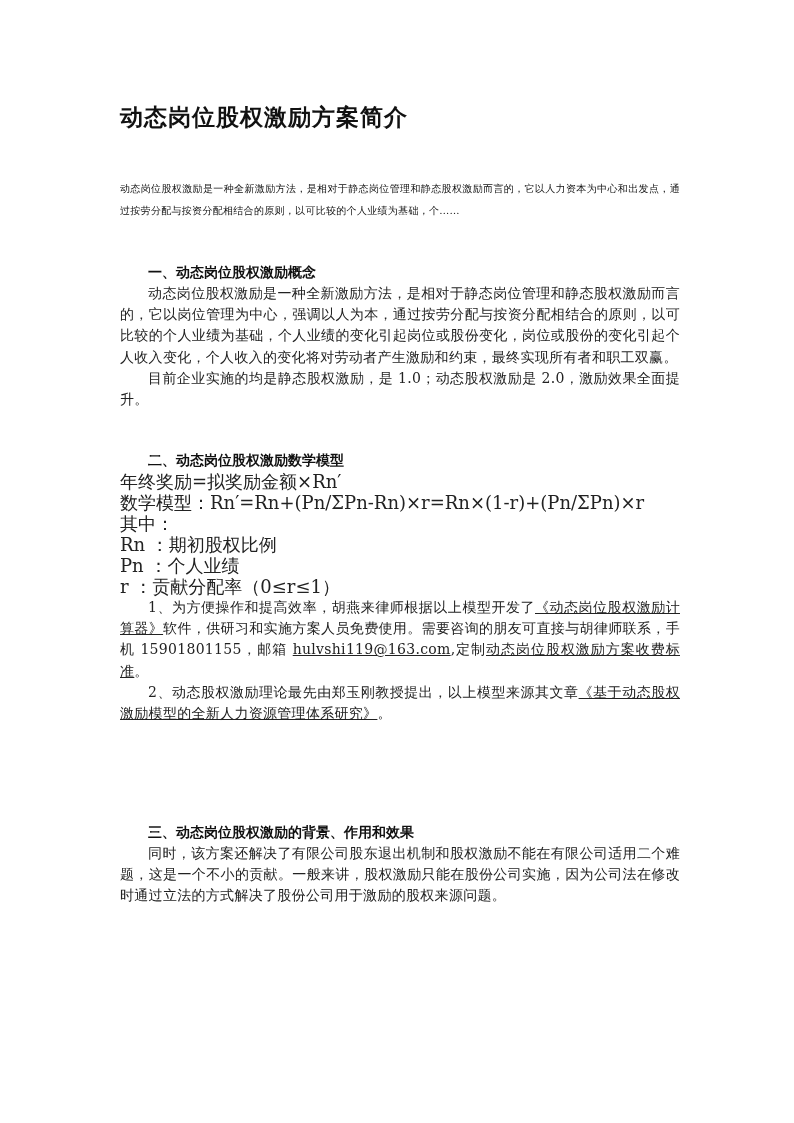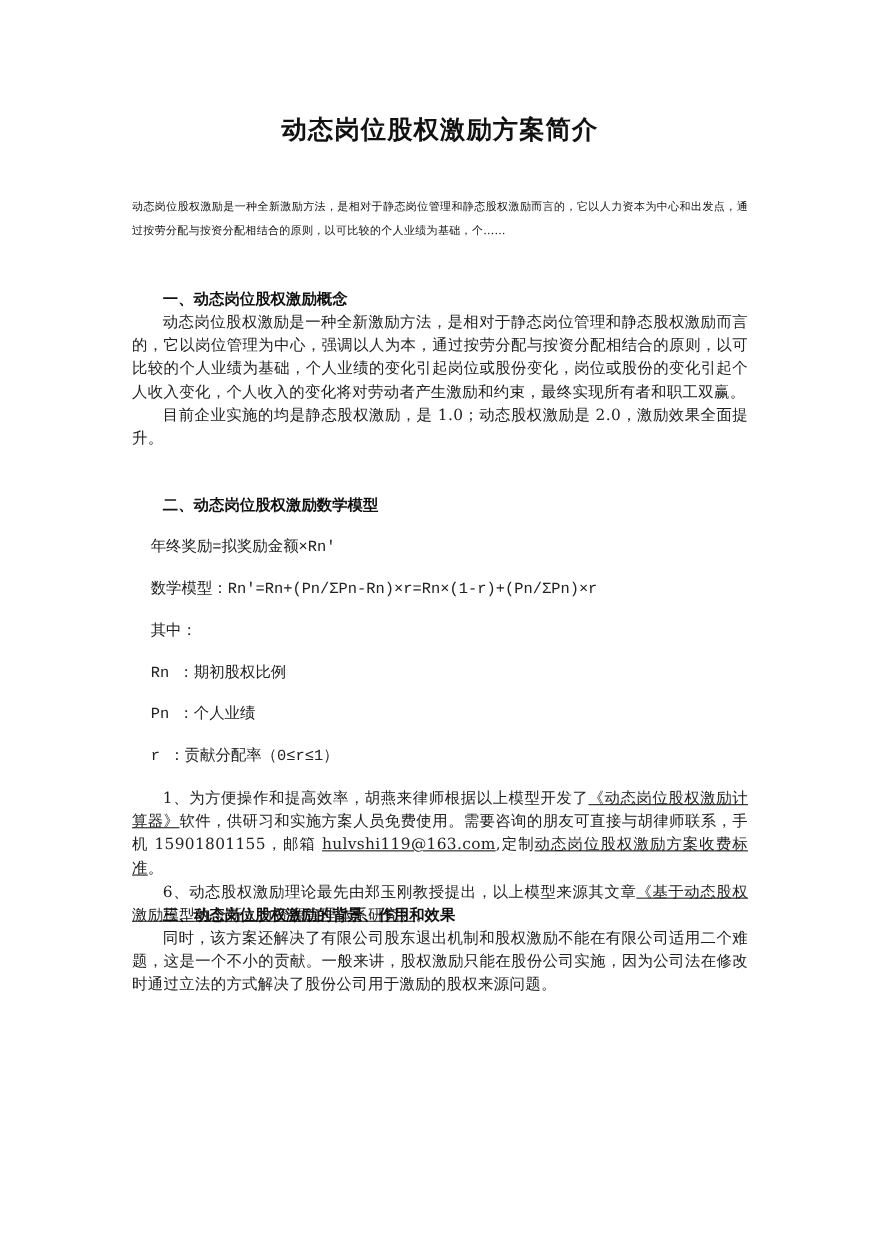--- a/index.html
+++ b/index.html
@@ -1,28 +1,28 @@
 <!DOCTYPE html>
 <html><head>
 <meta charset="utf-8">
 <style>
   html, body { margin:0; padding:0; background:#ffffff; }
   body { width:794px; height:1123px; position:relative; overflow:hidden;
          font-family:"DejaVu Serif","Liberation Serif",serif; color:#222; }
   .page { position:absolute; left:120px; top:0; width:560px; }
-  .title { position:absolute; left:0; width:560px; top:102px; text-align:center;
+  .title { position:absolute; left:0; width:560px; top:102px; text-align:left;
            font-size:23px; font-weight:bold; letter-spacing:1px; color:#111; }
   .p { font-size:14px; line-height:21.2px; text-align:justify; margin:0; letter-spacing:0.3px; }
   .ind { text-indent:28px; }
   .h { font-size:14px; font-weight:bold; line-height:21px; margin:0; padding-left:28px; color:#111; }
   .intro { position:absolute; top:178px; left:0; width:560px; font-size:10px; line-height:21.5px; color:#111; }
   .s1 { position:absolute; top:262px; left:0; width:560px; }
   .s2 { position:absolute; top:450px; left:0; width:560px; }
   .s3 { position:absolute; top:822px; left:0; width:560px; }
-  .line { font-size:14px; line-height:21px; margin:17px; white-space:nowrap;font-family:Liberation Mono, monospace; }
+  .line { font-size:18px; line-height:21px; margin:0; white-space:nowrap; }
   .lk { text-decoration:underline; color:#222; }
 </style>
 </head>
 <body>
 
 <div class="page">
   <div class="title">动态岗位股权激励方案简介</div>
 
   <p class="p intro">动态岗位股权激励是一种全新激励方法，是相对于静态岗位管理和静态股权激励而言的，它以人力资本为中心和出发点，通过按劳分配与按资分配相结合的原则，以可比较的个人业绩为基础，个……</p>
 
@@ -34,20 +34,20 @@
 
   <div class="s2">
     <p class="h">二、动态岗位股权激励数学模型</p>
     <p class="line">年终奖励=拟奖励金额×Rn′</p>
     <p class="line">数学模型：Rn′=Rn+(Pn/ΣPn-Rn)×r=Rn×(1-r)+(Pn/ΣPn)×r</p>
     <p class="line">其中：</p>
     <p class="line">Rn ：期初股权比例</p>
     <p class="line">Pn ：个人业绩</p>
     <p class="line">r ：贡献分配率（0≤r≤1）</p>
     <p class="p ind"><span>1、为方便操作和提高效率，胡燕来律师根据以上模型开发了</span><a class="lk">《动态岗位股权激励计算器》</a><span>软件，供研习和实施方案人员免费使用。需要咨询的朋友可直接与胡律师联系，手机 15901801155，邮箱 </span><a class="lk">hulvshi119@163.com</a><span>,定制</span><a class="lk">动态岗位股权激励方案收费标准</a><span>。</span></p>
-    <p class="p ind"><span>6、动态股权激励理论最先由郑玉刚教授提出，以上模型来源其文章</span><a class="lk">《基于动态股权激励模型的全新人力资源管理体系研究》</a><span>。</span></p>
+    <p class="p ind"><span>2、动态股权激励理论最先由郑玉刚教授提出，以上模型来源其文章</span><a class="lk">《基于动态股权激励模型的全新人力资源管理体系研究》</a><span>。</span></p>
   </div>
 
   <div class="s3">
     <p class="h">三、动态岗位股权激励的背景、作用和效果</p>
     <p class="p ind">同时，该方案还解决了有限公司股东退出机制和股权激励不能在有限公司适用二个难题，这是一个不小的贡献。一般来讲，股权激励只能在股份公司实施，因为公司法在修改时通过立法的方式解决了股份公司用于激励的股权来源问题。</p>
   </div>
 </div>
 
 </body></html>

